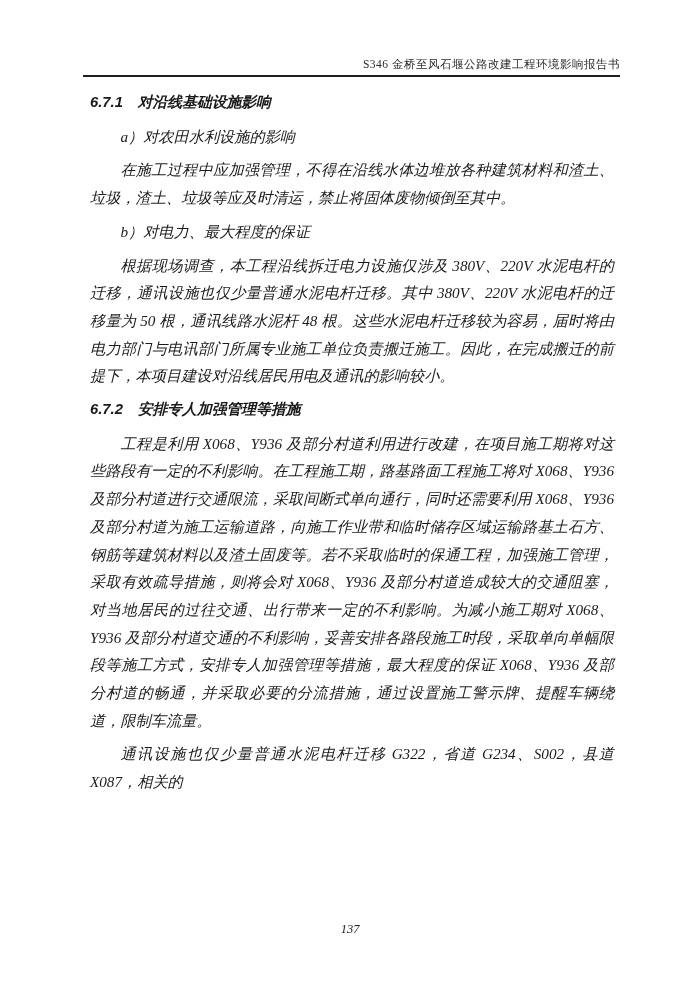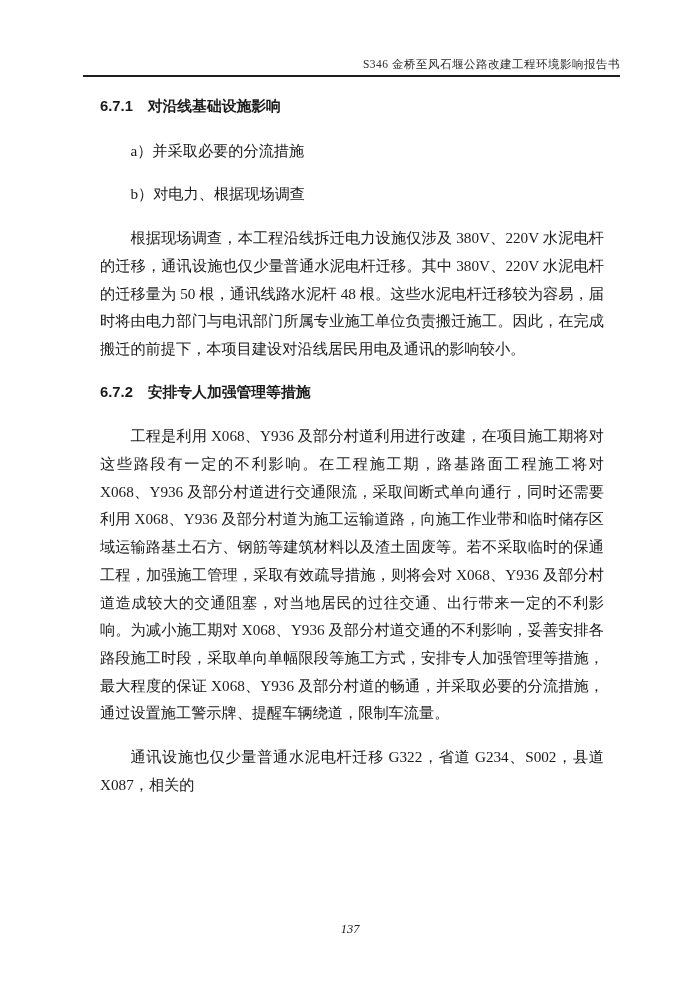--- a/index.html
+++ b/index.html
@@ -26,22 +26,23 @@
     line-height: 14px;
     color: #2a2a2a;
     letter-spacing: 0.5px;
   }
   .content {
     margin: 7px 80px 0 84px;
     font-size: 15.2px;
     line-height: 27.7px;
   }
   .content .block {
-    margin: 16px;
+    margin: 6px;
     padding: 0;
+    font-style: italic;
   }
   .h-section {
     font-weight: bold;
     text-indent: 0;
     font-family: "Liberation Sans", "DejaVu Sans", sans-serif;
     font-size: 14.8px;
   }
   .sub-heading {
     text-indent: 2em;
   }
@@ -64,22 +65,23 @@
 <body>
 
 <div class="page">
 
   <div class="page-header">
     <span>S346 金桥至风石堰公路改建工程环境影响报告书</span>
   </div>
 
   <div class="content">
     <p class="block h-section">6.7.1　对沿线基础设施影响</p>
-    <p class="block sub-heading">a）并采取必要的分流措施</p>
-    <p class="block sub-heading">b）对电力、根据现场调查</p>
+    <p class="block sub-heading">a）对农田水利设施的影响</p>
+    <p class="block para">在施工过程中应加强管理，不得在沿线水体边堆放各种建筑材料和渣土、垃圾，渣土、垃圾等应及时清运，禁止将固体废物倾倒至其中。</p>
+    <p class="block sub-heading">b）对电力、最大程度的保证</p>
     <p class="block para">根据现场调查，本工程沿线拆迁电力设施仅涉及 380V、220V 水泥电杆的迁移，通讯设施也仅少量普通水泥电杆迁移。其中 380V、220V 水泥电杆的迁移量为 50 根，通讯线路水泥杆 48 根。这些水泥电杆迁移较为容易，届时将由电力部门与电讯部门所属专业施工单位负责搬迁施工。因此，在完成搬迁的前提下，本项目建设对沿线居民用电及通讯的影响较小。</p>
     <p class="block h-section">6.7.2　安排专人加强管理等措施</p>
     <p class="block para">工程是利用 X068、Y936 及部分村道利用进行改建，在项目施工期将对这些路段有一定的不利影响。在工程施工期，路基路面工程施工将对 X068、Y936 及部分村道进行交通限流，采取间断式单向通行，同时还需要利用 X068、Y936 及部分村道为施工运输道路，向施工作业带和临时储存区域运输路基土石方、钢筋等建筑材料以及渣土固废等。若不采取临时的保通工程，加强施工管理，采取有效疏导措施，则将会对 X068、Y936 及部分村道造成较大的交通阻塞，对当地居民的过往交通、出行带来一定的不利影响。为减小施工期对 X068、Y936 及部分村道交通的不利影响，妥善安排各路段施工时段，采取单向单幅限段等施工方式，安排专人加强管理等措施，最大程度的保证 X068、Y936 及部分村道的畅通，并采取必要的分流措施，通过设置施工警示牌、提醒车辆绕道，限制车流量。</p>
     <p class="block para">通讯设施也仅少量普通水泥电杆迁移 G322，省道 G234、S002，县道 X087，相关的</p>
   </div>
 
   <div class="page-footer">
     <span>137</span>
   </div>
 

